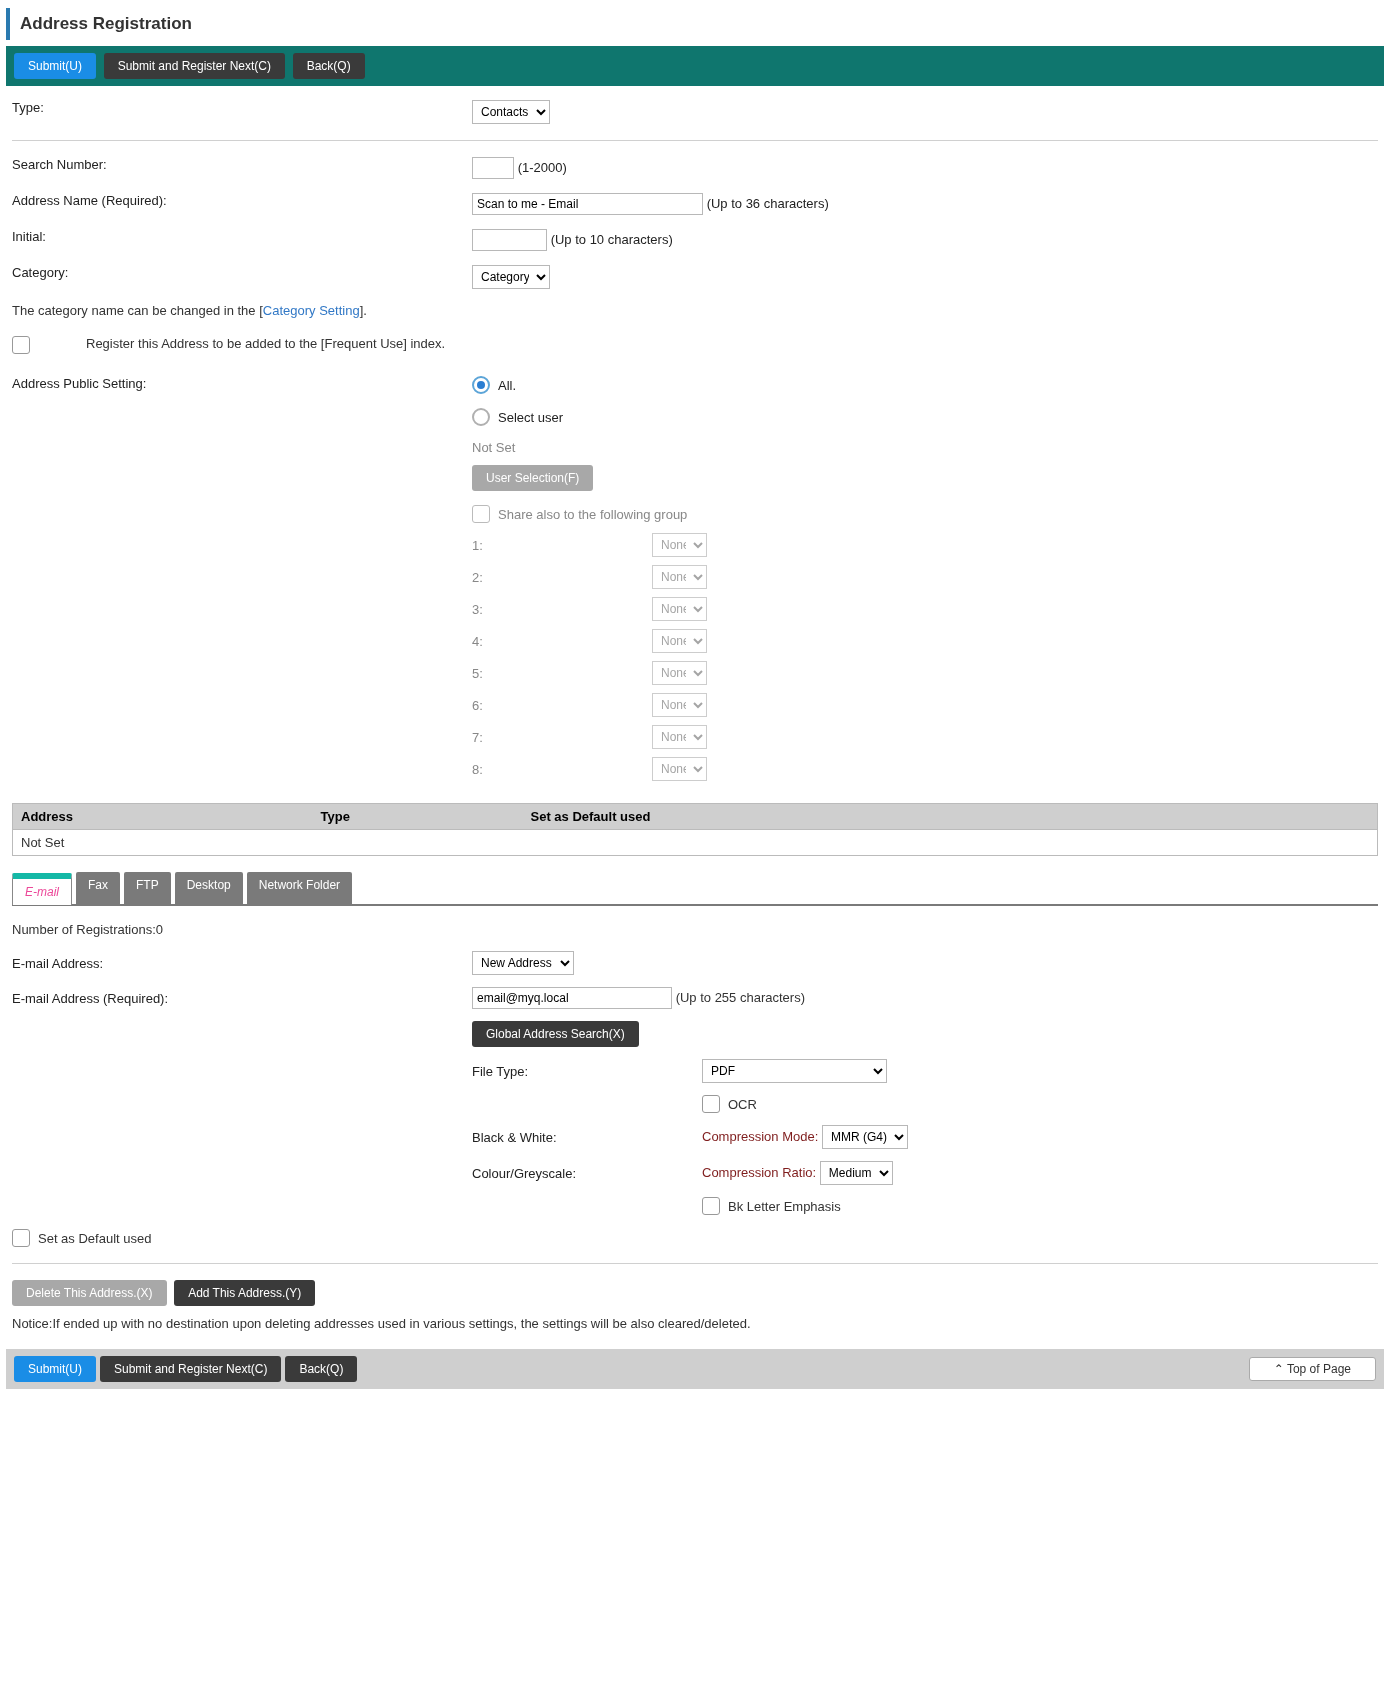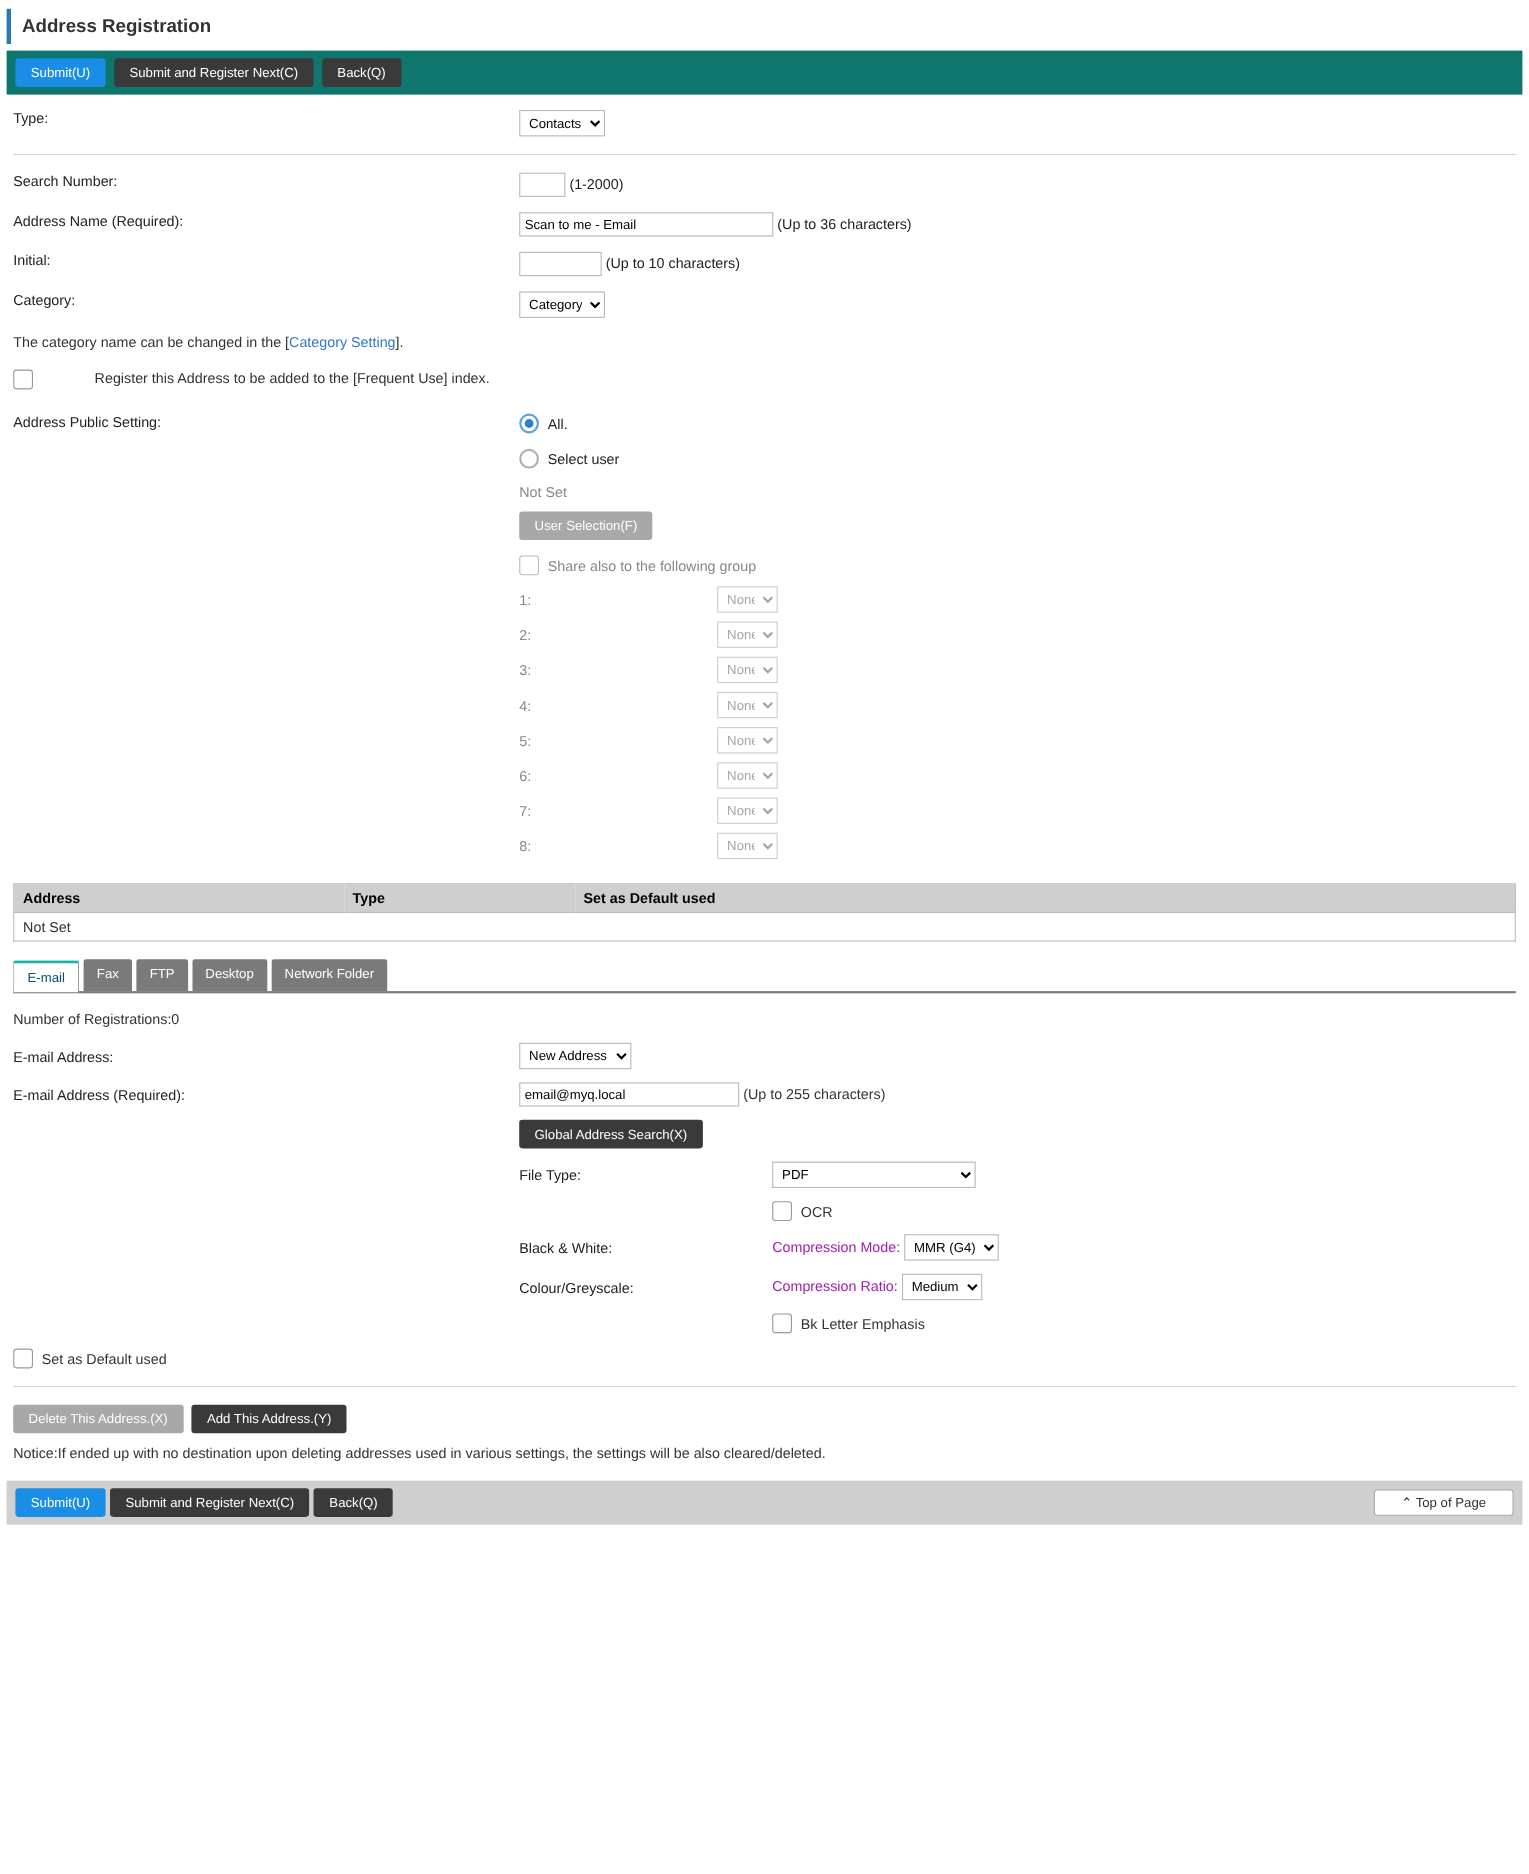--- a/index.html
+++ b/index.html
@@ -120,35 +120,36 @@
   .tab {
     padding: 6px 12px;
     font-size: 12px;
     color: #fff;
     background: #7a7a7a;
     border-radius: 2px 2px 0 0;
     cursor: pointer;
   }
   .tab.active {
     background: #fff;
-    color: #0c4a6e;
+    color: #ec4899;
     border: 1px solid #888;
-    border-top: 3px solid #14b8a6;
+    border-top: 6px solid #14b8a6;
     border-bottom: none;
     position: relative;
     top: 1px;
+    font-style: italic;
   }
   .small-row {
     display: flex;
     align-items: center;
     margin-bottom: 12px;
   }
   .small-row .slabel { width: 460px; color: #222; }
   .small-row .slabel2 { width: 230px; color: #222; }
-  .small-row .sublabel { width: 150px; color: #a21caf; }
+  .small-row .sublabel { width: 150px; color: #7f1d1d; }
   .bottom-bar {
     background: #cfcfcf;
     padding: 7px 8px;
     display: flex;
     align-items: center;
     margin-top: 12px;
   }
   .top-page-btn {
     margin-left: auto;
     background: #fff;

